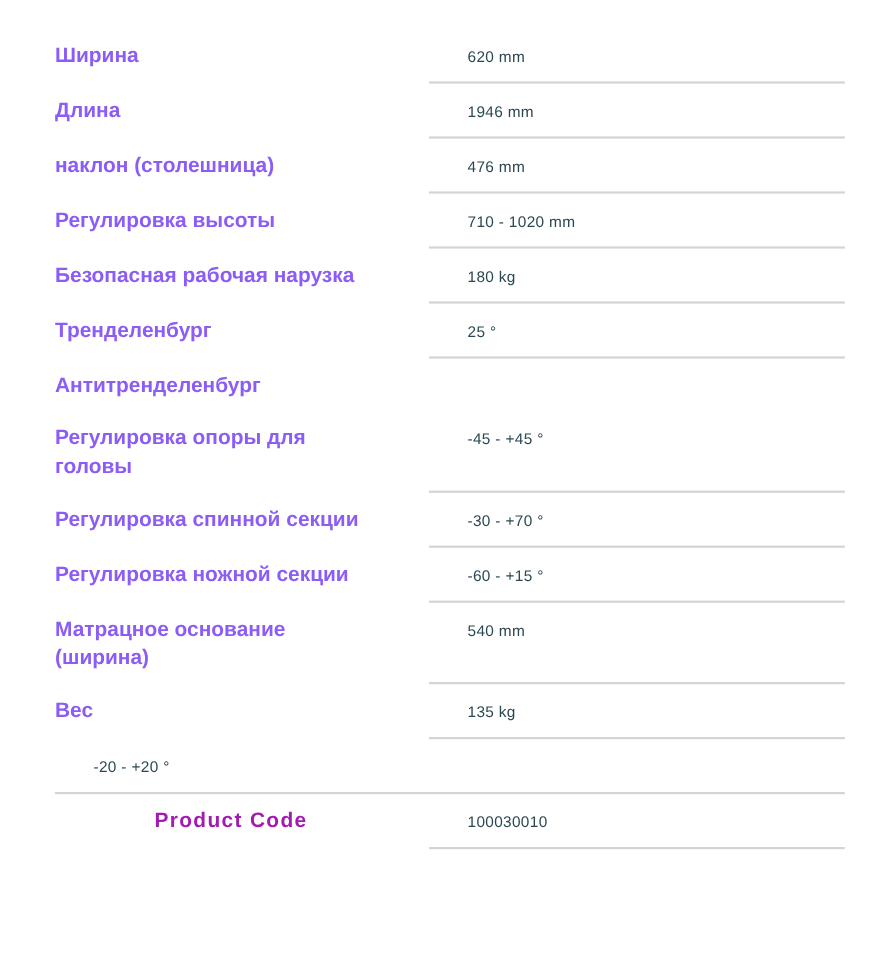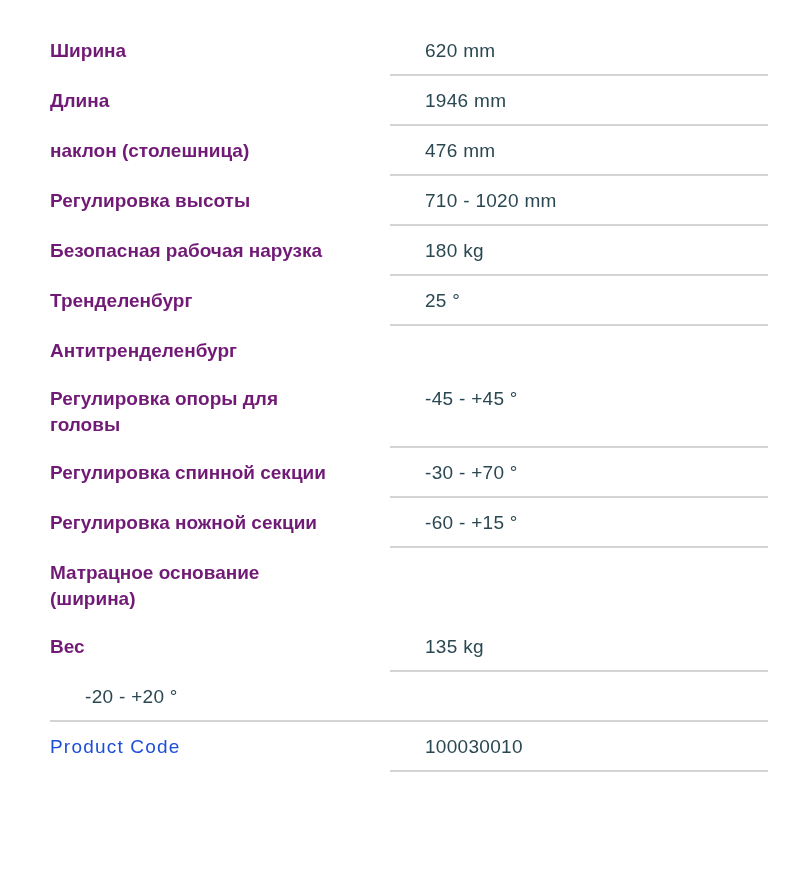--- a/index.html
+++ b/index.html
@@ -20,34 +20,35 @@
     display: flex;
     align-items: stretch;
   }
   .spec-label {
     flex: 0 0 340px;
     box-sizing: border-box;
     padding: 12px 20px 10px 0;
     font-size: 19px;
     line-height: 26px;
     font-weight: 700;
-    color: #701a75;
+    color: #8b5cf6;
     white-space: pre-line;
   }
   .spec-label.latin {
-    font-weight: 400;
+    font-weight: 700;
     letter-spacing: 1.2px;
-    color: #1d4ed8;
+    color: #a21caf;
+    text-align: center;
   }
   .spec-value-cell {
     flex: 1 1 auto;
     box-sizing: border-box;
     padding: 12px 0 10px 35px;
     border-bottom: 2px solid #d4d4d4;
-    font-size: 19px;
+    font-size: 14px;
     line-height: 26px;
     font-weight: 400;
     color: #2a4852;
     letter-spacing: 0.3px;
   }
 </style>
 </head>
 <body>
 
 <div class="spec-table">
@@ -87,20 +88,21 @@
       <div class="spec-label">Регулировка спинной секции</div>
       <div class="spec-value-cell">-30 - +70 °</div>
     </div>
     <div class="spec-row">
       <div class="spec-label">Регулировка ножной секции</div>
       <div class="spec-value-cell">-60 - +15 °</div>
     </div>
     <div class="spec-row">
       <div class="spec-label">Матрацное основание
 (ширина)</div>
+      <div class="spec-value-cell">540 mm</div>
     </div>
     <div class="spec-row">
       <div class="spec-label">Вес</div>
       <div class="spec-value-cell">135 kg</div>
     </div>
     <div class="spec-row">
       <div class="spec-value-cell">-20 - +20 °</div>
     </div>
     <div class="spec-row">
     </div>

